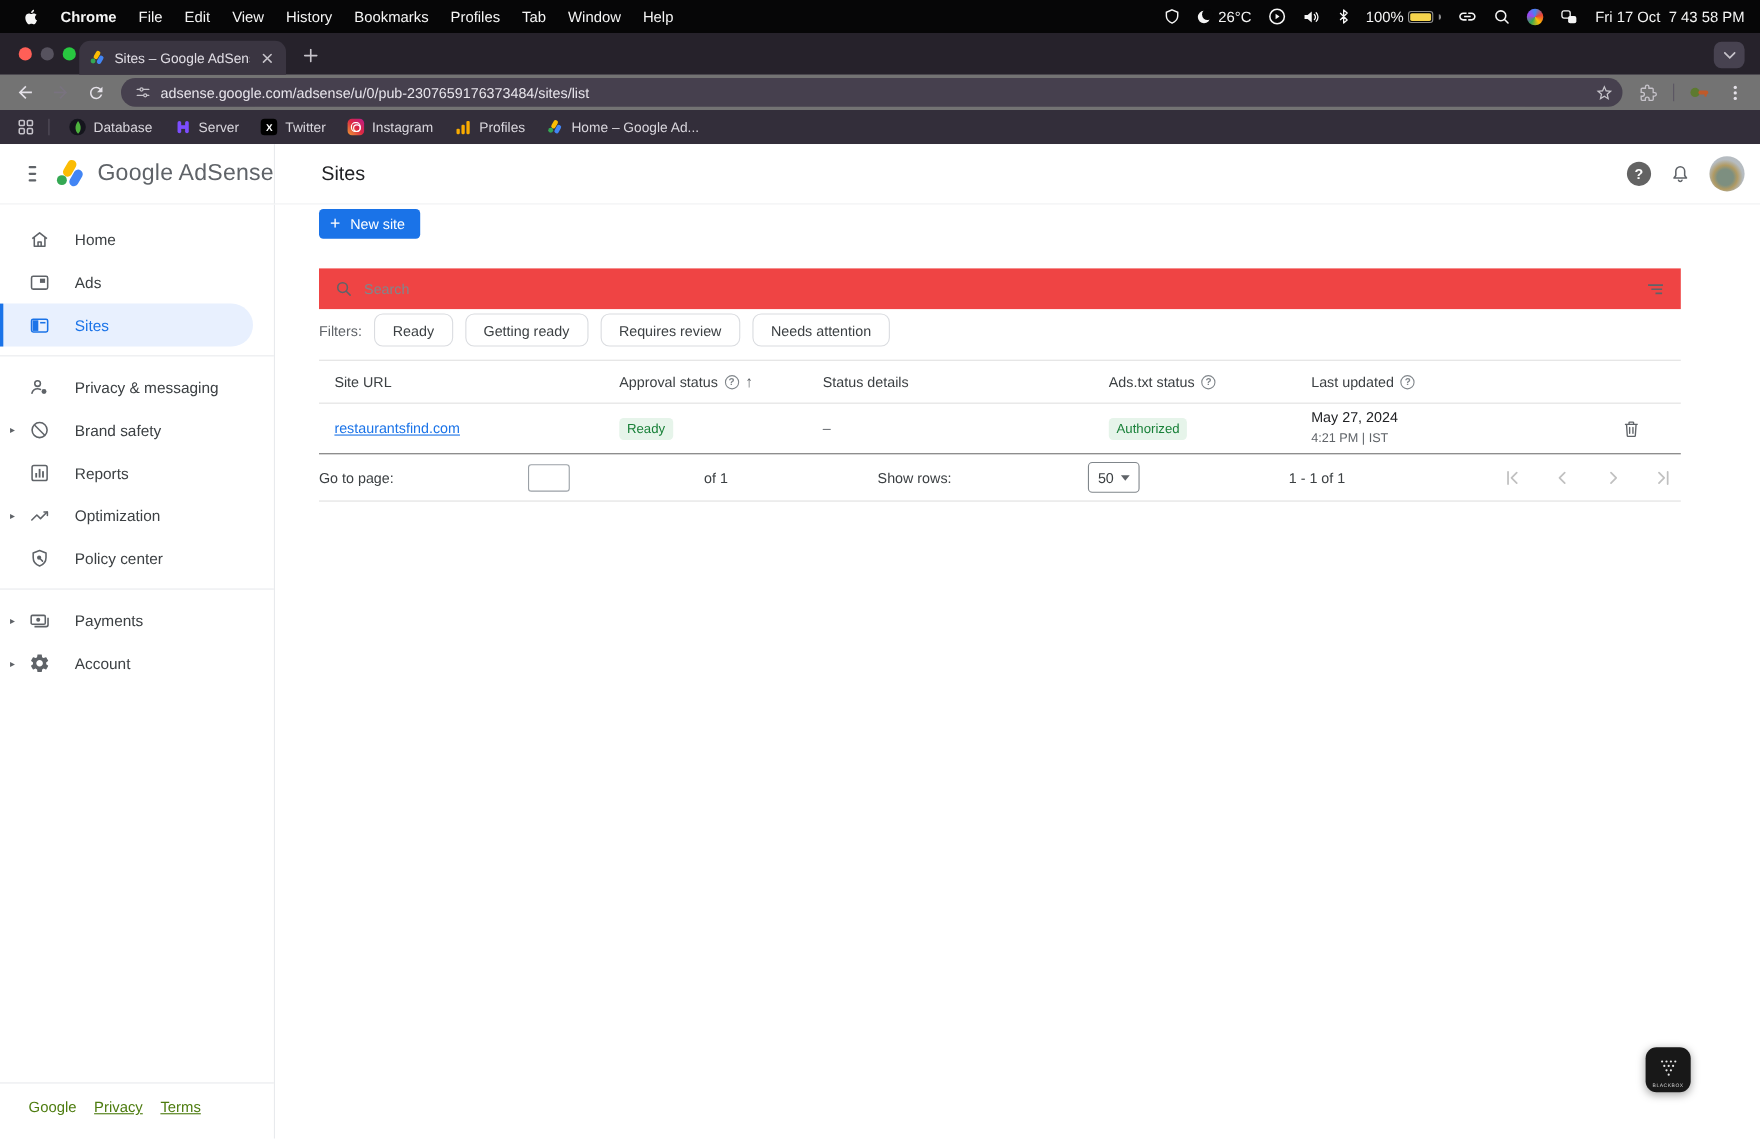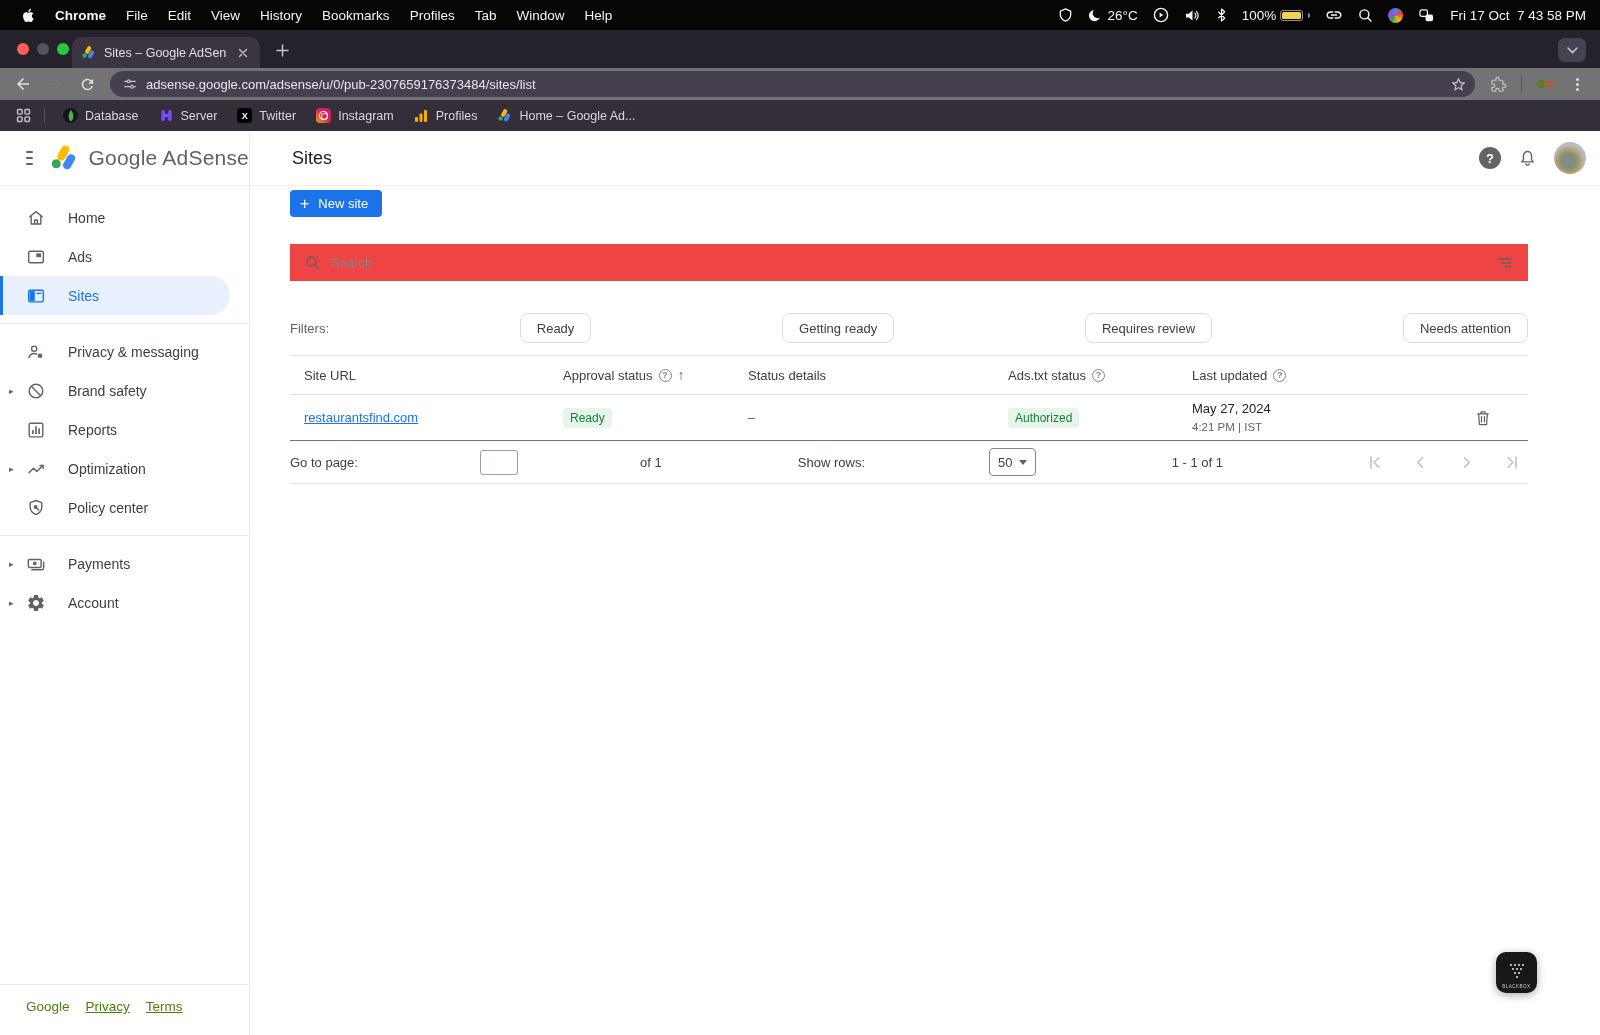--- a/index.html
+++ b/index.html
@@ -100,21 +100,21 @@
                   background:#1a73e8; color:#fff; font-size:13px; font-weight:500; border:none;
                   border-radius:4px; }
   .plus { font-size:16px; font-weight:400; line-height:1; }
 
   .searchbar { margin-top:27px; height:37px; background:#ef4444; display:flex; align-items:center;
                padding:0 14px; gap:10px; }
   .searchbar input { flex:1; border:none; background:transparent; outline:none; font-size:13px;
                      color:#202124; font-family:inherit; }
   .searchbar input::placeholder { color:#80868b; }
 
-  .filters-row { margin-top:32px; display:flex; align-items:center; gap:11px; font-size:13px; color:#5f6368;justify-content:space-between; }
+  .filters-row { margin-top:4px; display:flex; align-items:center; gap:11px; font-size:13px; color:#5f6368; }
   .chip { height:30px; display:inline-flex; align-items:center; padding:0 16px; border:1px solid #dadce0;
           border-radius:8px; background:#fff; color:#3c4043; font-size:13px; }
 
   .table { margin-top:12px; border-top:1px solid #e0e0e0; border-bottom:1px solid #e0e0e0; }
   .trow { display:grid; grid-template-columns:259px 185px 260px 184px 1fr 90px; align-items:center;
           padding-left:14px; }
   .thead { height:38px; font-size:13px; font-weight:500; color:#3c4043;text-align:center; }
   .th { display:flex; align-items:center; gap:6px; }
   .qmark { width:13px; height:13px; border:1.3px solid #80868b; border-radius:50%; color:#80868b;
            font-size:9px; font-weight:700; display:inline-flex; align-items:center; justify-content:center;

